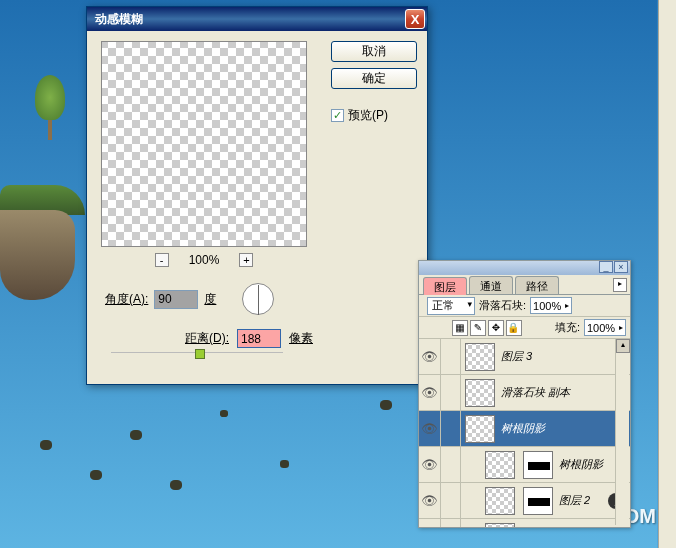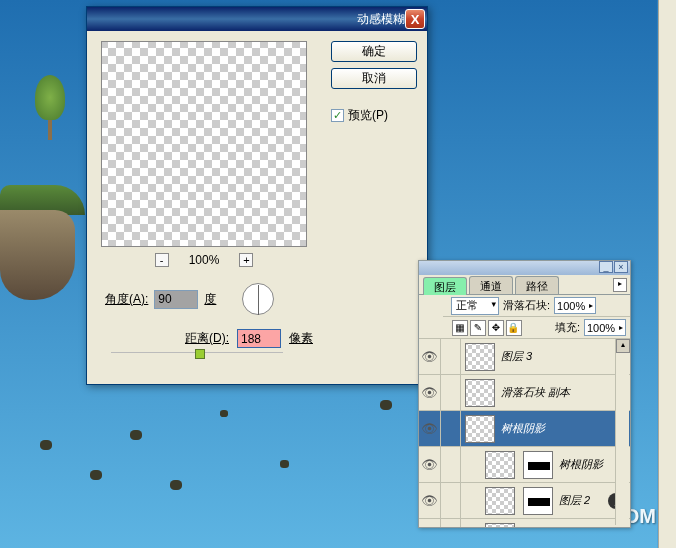--- a/index.html
+++ b/index.html
@@ -12,21 +12,21 @@
 .tree-crown { position: absolute; left: 5px; top: 5px; width: 30px; height: 45px; background: radial-gradient(#7fb048, #4a7a2e); border-radius: 50% 50% 40% 40%; }
 .grass { position: absolute; left: 0; top: 55px; width: 85px; height: 30px; background: linear-gradient(180deg, #5a8a3a 0%, #3a5a2a 100%); border-radius: 10px 30px 0 0; }
 .rock { position: absolute; left: 0; top: 80px; width: 75px; height: 90px; background: linear-gradient(180deg, #9a8a6a 0%, #5a4a3a 100%); border-radius: 0 20px 40px 30px; }
 .debris { position: absolute; left: 40px; top: 400px; width: 400px; height: 140px; }
 .particle { position: absolute; width: 12px; height: 10px; background: #3a3a2a; border-radius: 40%; }
 .p1{left:0;top:40px} .p2{left:50px;top:70px} .p3{left:90px;top:30px} .p4{left:130px;top:80px} .p5{left:180px;top:10px;width:8px;height:7px} .p6{left:240px;top:60px;width:9px;height:8px} .p7{left:340px;top:0}
 .watermark { position: absolute; right: 20px; bottom: 20px; color: #fff; font-size: 20px; font-weight: bold; opacity: 0.9; text-shadow: 1px 1px 2px rgba(0,0,0,0.5); }
 .rpanel { position: absolute; right: 0; top: 0; width: 18px; height: 548px; background: #ece9d8; border-left: 1px solid #aca899; }
 .dialog { position: absolute; left: 86px; top: 6px; width: 342px; background: #ece9d8; border: 1px solid #003c74; box-shadow: 2px 2px 8px rgba(0,0,0,0.4); }
 .titlebar { height: 24px; background: linear-gradient(180deg, #0a246a 0%, #3a6ea5 50%, #0a246a 100%); display: flex; align-items: center; padding: 0 2px 0 8px; }
-.titlebar-text { color: #fff; font-size: 12px; font-weight: normal; flex: 1; text-align: right; }
+.titlebar-text { color: #fff; font-size: 12px; font-weight: bold; flex: 1; }
 .closebtn { width: 20px; height: 20px; background: linear-gradient(180deg, #e98a6a 0%, #c8432a 50%, #b0341a 100%); border: 1px solid #fff; border-radius: 3px; color: #fff; font-size: 13px; font-weight: bold; display: flex; align-items: center; justify-content: center; cursor: pointer; }
 .dialog-body { padding: 10px 12px 16px 12px; position: relative; }
 .preview-box { width: 206px; height: 206px; border: 1px solid #888; background: repeating-conic-gradient(#fff 0% 25%, #ccc 0% 50%) 50% / 16px 16px; margin-left: 2px; }
 .zoom-row { display: flex; align-items: center; justify-content: center; gap: 20px; margin-top: 6px; width: 210px; }
 .zoombtn { width: 14px; height: 14px; border: 1px solid #888; background: #f8f8f8; font-size: 11px; line-height: 12px; text-align: center; cursor: pointer; }
 .zoom-label { font-size: 12px; }
 .angle-row { display: flex; align-items: center; gap: 6px; margin-top: 16px; margin-left: 6px; }
 .label { font-size: 12px; text-decoration: underline; }
 .txtinput { width: 44px; height: 19px; border: 1px solid #7f9db9; background: #a3a3a3; font-size: 12px; padding: 0 3px; }
 .angle-dial { width: 32px; height: 32px; border: 1px solid #888; border-radius: 50%; background: #fff; margin-left: 20px; position: relative; }
@@ -36,23 +36,23 @@
 .slider-thumb { position: absolute; left: 84px; top: -4px; width: 10px; height: 10px; background: #9acd32; border: 1px solid #5a7a2a; }
 .right-btns { position: absolute; right: 10px; top: 10px; width: 86px; display: flex; flex-direction: column; gap: 6px; align-items: stretch; }
 .winbtn { height: 21px; border: 1px solid #003c74; background: linear-gradient(180deg, #fff 0%, #ece9d8 100%); font-size: 12px; cursor: pointer; border-radius: 3px; }
 .chk-row { display: flex; align-items: center; gap: 4px; margin-top: 12px; font-size: 12px; }
 .chk { width: 13px; height: 13px; border: 1px solid #7f9db9; background: #fff; color: #2a8a2a; font-size: 11px; line-height: 11px; text-align: center; }
 .layers-panel { position: absolute; left: 418px; top: 260px; width: 213px; background: #ece9d8; border: 1px solid #919b9c; box-shadow: 1px 1px 4px rgba(0,0,0,0.3); }
 .panel-winbar { height: 14px; background: linear-gradient(180deg, #c7d8ec 0%, #9db8d8 100%); display: flex; justify-content: flex-end; padding-right: 2px; gap: 1px; }
 .wb { width: 14px; height: 12px; border: 1px solid #5a7aa8; background: #d0e0f0; font-size: 9px; line-height: 10px; text-align: center; color: #2a4a7a; cursor: pointer; }
 .panel-tabs { height: 20px; display: flex; align-items: flex-end; border-bottom: 1px solid #919b9c; padding-left: 4px; gap: 2px; position: relative; }
 .tab { height: 18px; padding: 2px 10px 0; font-size: 11px; border: 1px solid #919b9c; border-bottom: none; background: #d6d2c2; border-radius: 3px 3px 0 0; cursor: pointer; }
-.tab.active { background: #86efac; position: relative; top: 1px; }
+.tab.active { background: #fca5a5; position: relative; top: 1px; }
 .tab-menu { position: absolute; right: 3px; top: 3px; width: 14px; height: 14px; border: 1px solid #888; background: #fff; font-size: 8px; text-align: center; cursor: pointer; }
-.panel-opts { height: 22px; display: flex; align-items: center; padding: 0 8px; border-bottom: 1px solid #c0c0b0; font-size: 11px; gap: 4px; margin-left: 24px; }
+.panel-opts { height: 22px; display: flex; align-items: center; padding: 0 8px; border-bottom: 1px solid #c0c0b0; font-size: 11px; gap: 4px; }
 .select { height: 18px; border: 1px solid #7f9db9; background: #fff; font-size: 11px; padding: 0 14px 0 4px; position: relative; }
 .select::after { content: "▾"; position: absolute; right: 2px; top: 1px; font-size: 9px; }
 .pctinput { width: 42px; height: 17px; border: 1px solid #7f9db9; background: #fff; font-size: 11px; padding: 0 2px; display: inline-flex; align-items: center; }
 .pctinput::after { content: "▸"; margin-left: auto; font-size: 8px; }
 .lock-row { height: 22px; display: flex; align-items: center; padding: 0 4px; border-bottom: 1px solid #c0c0b0; font-size: 11px; gap: 4px; }
 .lock-icons { display: flex; gap: 2px; }
 .lockicon { width: 16px; height: 16px; border: 1px solid #888; background: #fff; font-size: 10px; text-align: center; line-height: 14px; }
 .layer-list { max-height: 188px; overflow: hidden; }
 .layer-row { height: 36px; display: flex; align-items: center; border-bottom: 1px solid #c0c0b0; font-size: 11px; }
 .layer-row.selected { background: #3a6ea5; color: #fff; }
@@ -116,22 +116,22 @@
     </div>
     <div class="dist-row">
       <span class="label">距离(D):</span>
       <input class="txtinput" style="background: #fca5a5; border-color: rgb(51, 102, 170);" value="188">
       <span class="label">像素</span>
     </div>
     <div class="slider">
         <div class="slider-thumb"></div>
       </div>
     <div class="right-btns">
+      <button class="winbtn">取消</button>
       <button class="winbtn">确定</button>
-      <button class="winbtn">取消</button>
       <div class="chk-row">
         <div class="chk">✓</div>
         <span>预览(P)</span>
       </div>
     </div>
   </div>
 </div>
 
 <div class="layers-panel">
   <div class="panel-winbar">

